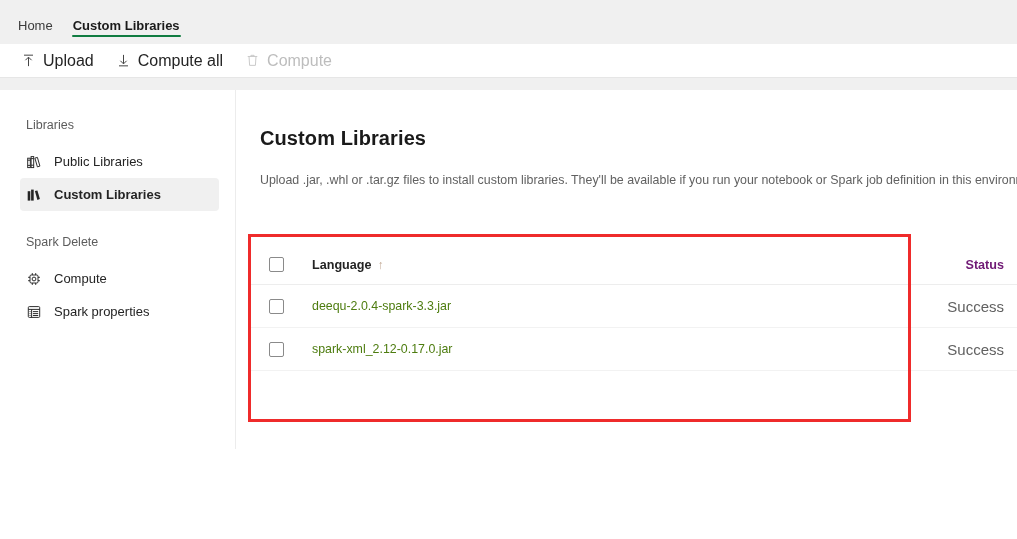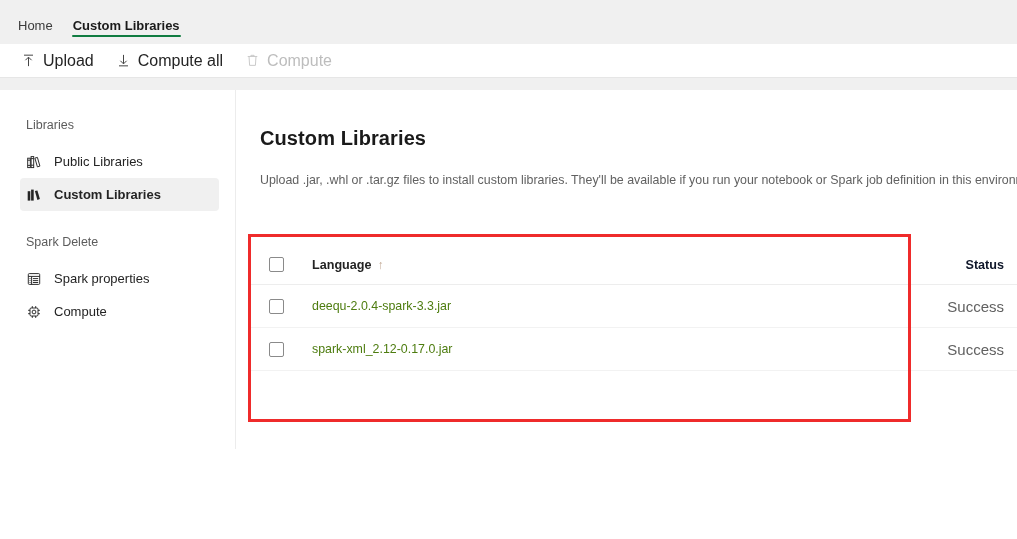--- a/index.html
+++ b/index.html
@@ -153,21 +153,21 @@
   }
   .col-lang { flex: 1; display: flex; align-items: center; gap: 6px; }
   .col-lang .hdr-txt { font-size: 12.6px; font-weight: 700; color: #242424; }
   .col-lang .cell-txt { font-size: 12.4px; color: #4d7c0f; }
   .sortarrow { color: #c2a893; font-size: 12px; line-height: 1; }
   .col-status {
     width: 150px; flex: none;
     display: flex; align-items: center; justify-content: flex-end;
     padding-right: 13px;
   }
-  .col-status .hdr-txt { font-size: 12.6px; font-weight: 700; color: #0f172a; }
+  .col-status .hdr-txt { font-size: 12.6px; font-weight: 700; color: #701a75; }
   .col-status .cell-txt { font-size: 15px; color: #616161; }
 
   
   .redbox {
     position: absolute;
     left: 248px; top: 234px;
     width: 663px; height: 188px;
     border: 3px solid #ef2b2b;
     pointer-events: none;
     z-index: 40;
@@ -249,46 +249,46 @@
           <rect x="5.1" y="2.6" width="2.6" height="11" fill="#242424"></rect>
           <path d="M8.9 4.1 L11.4 3.4 L13.9 12.1 L11.4 12.9 Z" fill="#242424"></path>
         </svg>
       </span>
       <span>Custom Libraries</span>
     </div>
 
     <div class="sidegap"></div>
 
     <div class="sidehdr">Spark Delete</div>
+
+    <div class="sideitem">
+      <span>
+        <svg width="16" height="16" viewBox="0 0 16 16" fill="none" stroke="#242424" stroke-width="0.95">
+          <rect x="4" y="4" width="8" height="8" rx="1.2"></rect>
+          <circle cx="8" cy="8" r="1.9"></circle>
+          <path d="M6.3 4 V2.1 M9.7 4 V2.1 M6.3 12 V13.9 M9.7 12 V13.9
+                   M4 6.3 H2.1 M4 9.7 H2.1 M12 6.3 H13.9 M12 9.7 H13.9"></path>
+        </svg>
+      </span>
+      <span>Compute</span>
+    </div>
 
     <div class="sideitem">
       <span>
         <svg width="16" height="16" viewBox="0 0 16 16" fill="none" stroke="#242424" stroke-width="0.95">
           <rect x="2.3" y="2.6" width="11.4" height="10.8" rx="1"></rect>
           <path d="M2.3 5.4 h11.4"></path>
           <path d="M5.6 5.4 V13.4"></path>
           <path d="M6.9 7.6 h5.3 M6.9 9.6 h5.3 M6.9 11.5 h5.3"></path>
           <path d="M3.6 7.6 h0.9 M3.6 9.6 h0.9 M3.6 11.5 h0.9"></path>
         </svg>
       </span>
       <span>Spark properties</span>
     </div>
 
-    <div class="sideitem">
-      <span>
-        <svg width="16" height="16" viewBox="0 0 16 16" fill="none" stroke="#242424" stroke-width="0.95">
-          <rect x="4" y="4" width="8" height="8" rx="1.2"></rect>
-          <circle cx="8" cy="8" r="1.9"></circle>
-          <path d="M6.3 4 V2.1 M9.7 4 V2.1 M6.3 12 V13.9 M9.7 12 V13.9
-                   M4 6.3 H2.1 M4 9.7 H2.1 M12 6.3 H13.9 M12 9.7 H13.9"></path>
-        </svg>
-      </span>
-      <span>Compute</span>
-    </div>
-
   </div>
 
   <div class="main">
 
     <div class="page-title">Custom Libraries</div>
 
     <div class="page-desc">Upload .jar, .whl or .tar.gz files to install custom libraries. They'll be available if you run your notebook or Spark job definition in this environment</div>
 
     <div class="table">
 

